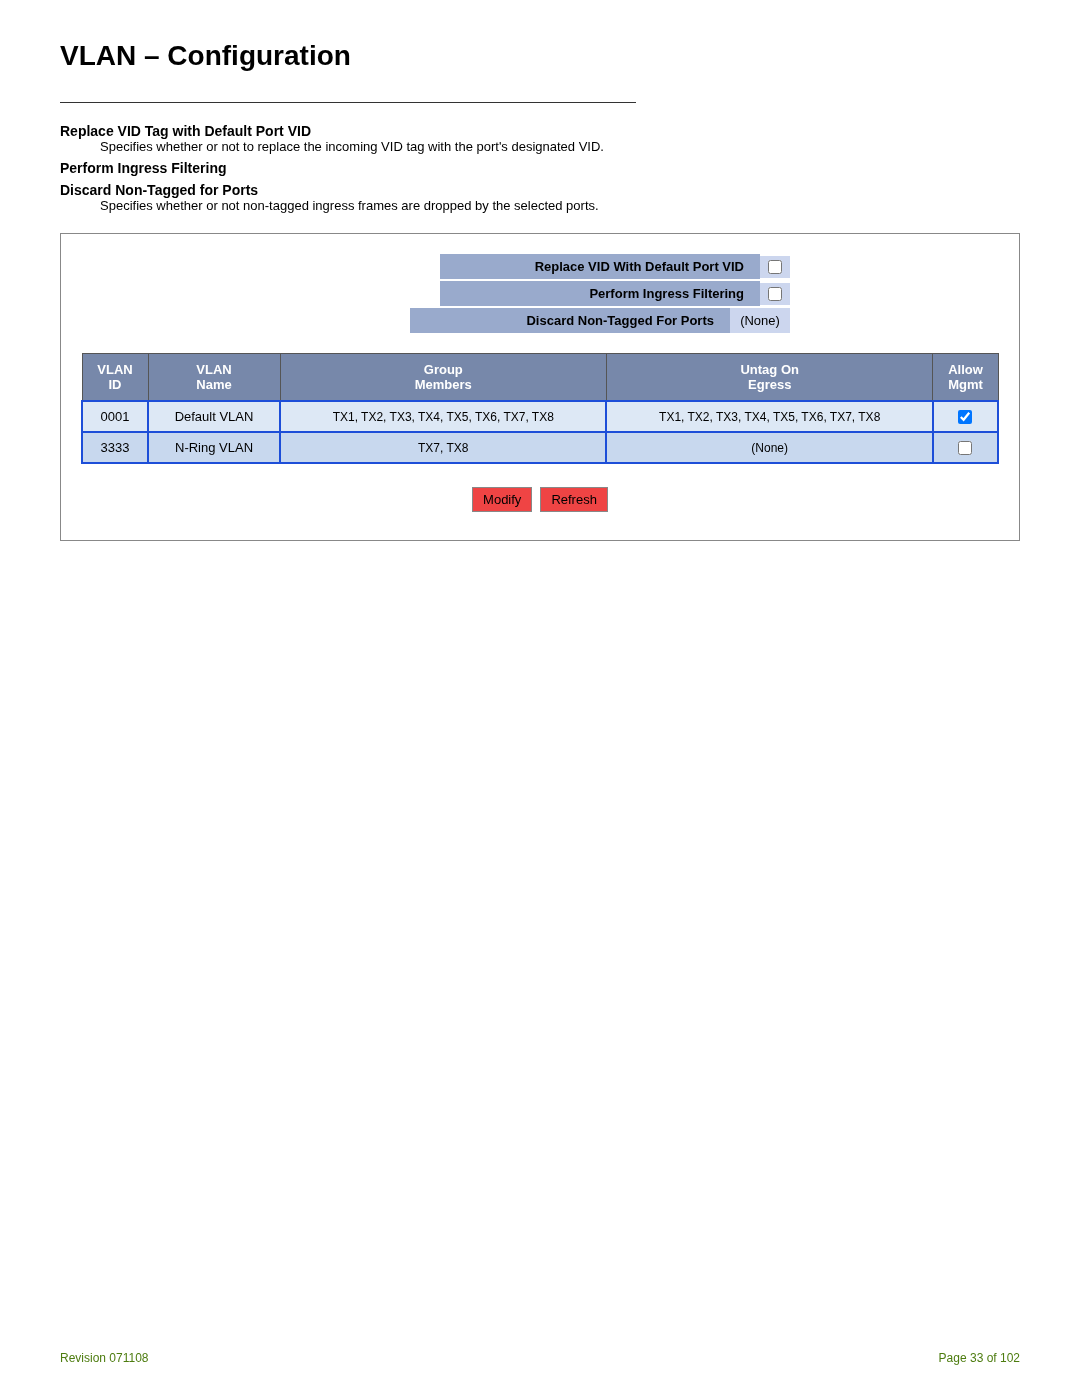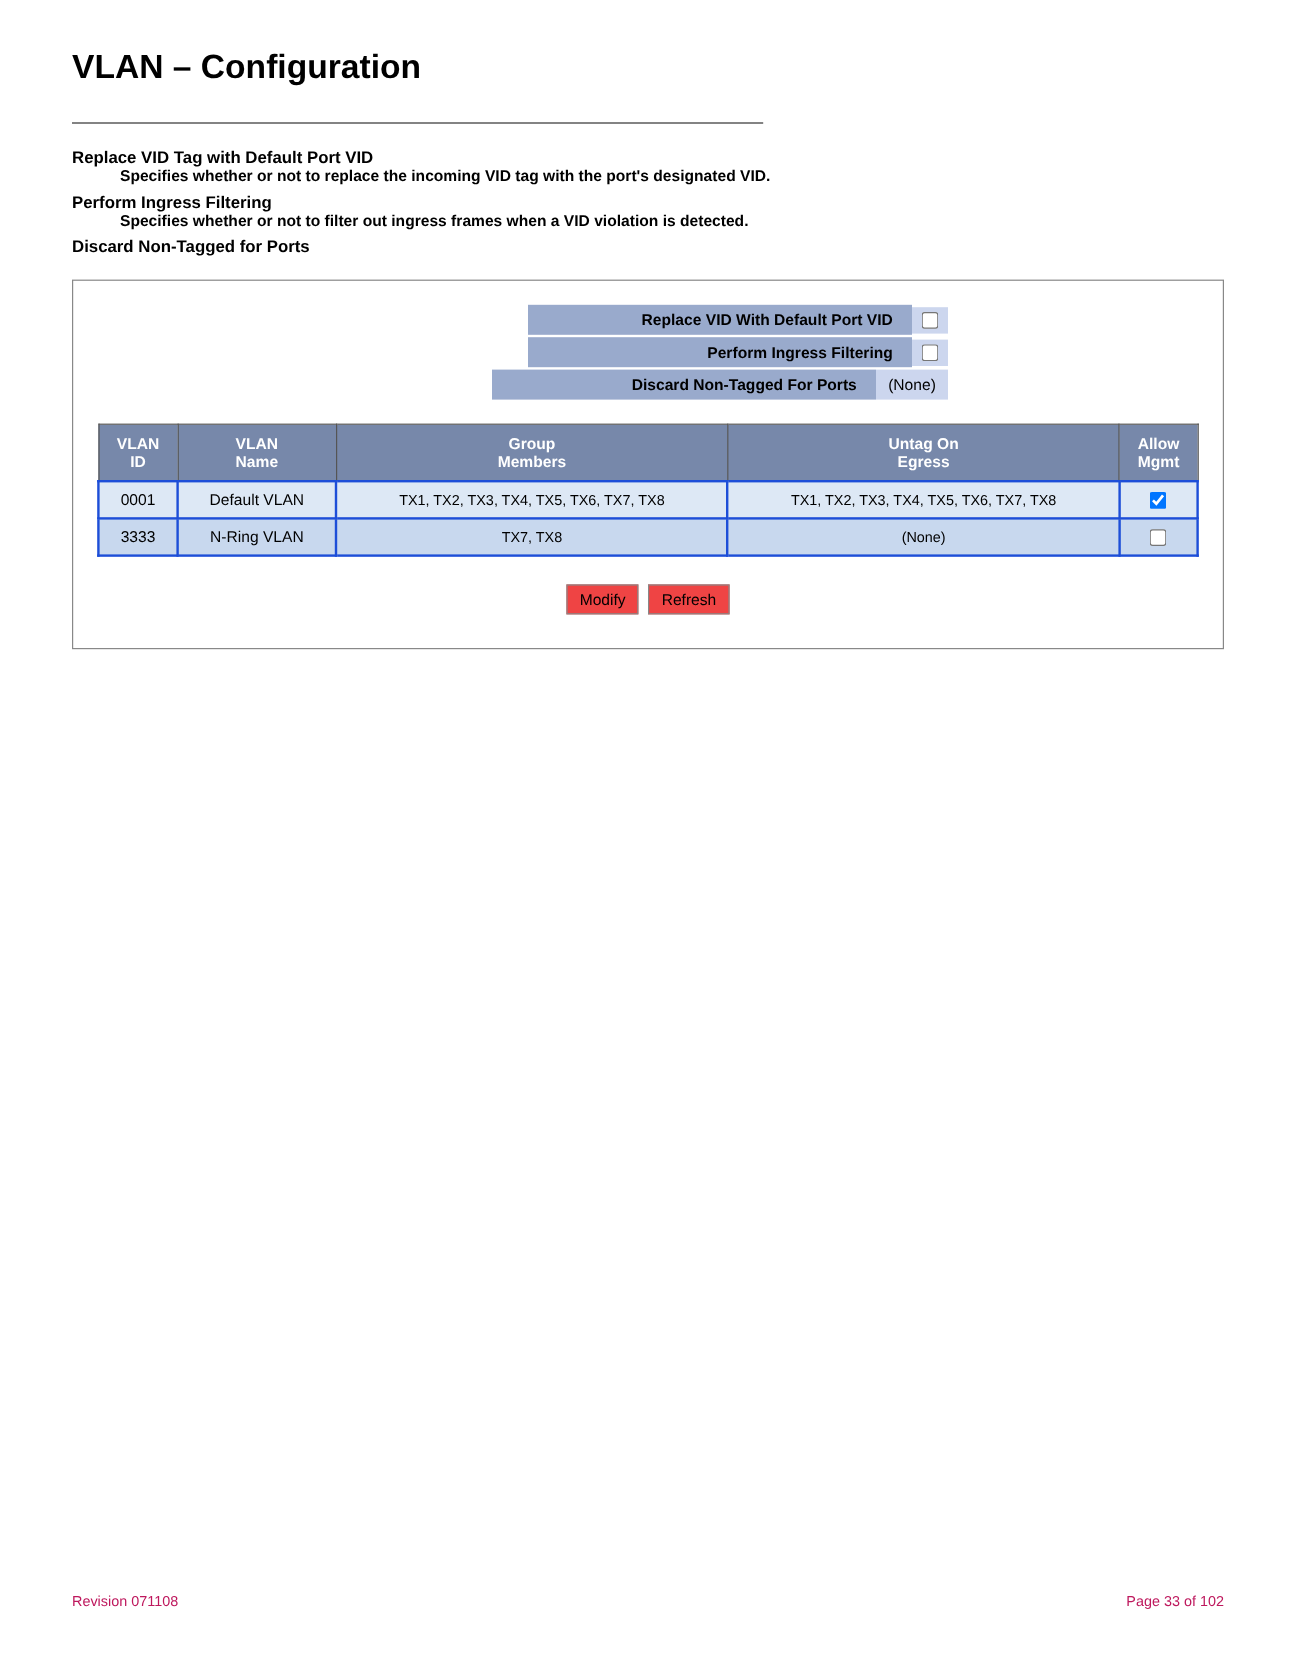--- a/index.html
+++ b/index.html
@@ -35,21 +35,20 @@
     }
 
     .desc-label {
       font-weight: bold;
       font-size: 14px;
     }
 
     .desc-text {
       margin-left: 40px;
       font-size: 13px;
-      font-weight: bold;
     }
 
     .config-box {
       border: 1px solid #888;
       padding: 20px;
       margin-top: 20px;
       margin-bottom: 20px;
       background: #fff;
     }
 
@@ -169,27 +168,27 @@
       padding: 4px 10px;
       font-size: 13px;
       background: #ef4444;
       border: 1px solid #888;
       cursor: pointer;
       font-family: Arial, sans-serif;
     }
 
     .page-footer {
       position: absolute;
-      bottom: 56px;
+      bottom: 32px;
       left: 60px;
       right: 60px;
       display: flex;
       justify-content: space-between;
       font-size: 12px;
-      color: #be185d;
+      color: #4d7c0f;
     }
 
     .divider-line {
       border: none;
       border-top: 1px solid #333;
       margin: 10px 0 20px 0;
       width: 60%;
     }
   </style>
 </head>
@@ -199,24 +198,24 @@
 
 <hr class="divider-line">
 
 <div class="description-section">
   <div class="desc-item">
     <span class="desc-label">Replace VID Tag with Default Port VID</span>
     <div class="desc-text">Specifies whether or not to replace the incoming VID tag with the port's designated VID.</div>
   </div>
   <div class="desc-item">
     <span class="desc-label">Perform Ingress Filtering</span>
-    <div class="desc-text">Specifies whether or not to filter out ingress frames when a VID violation is detected.</div>
   </div>
   <div class="desc-item">
     <span class="desc-label">Discard Non-Tagged for Ports</span>
+    <div class="desc-text">Specifies whether or not non-tagged ingress frames are dropped by the selected ports.</div>
   </div>
 </div>
 
 <div class="config-box">
 
   <div class="config-options">
     <div class="config-option-row">
       <div class="option-label">Replace VID With Default Port VID</div>
       <div class="option-checkbox">
         <input type="checkbox" style="">

